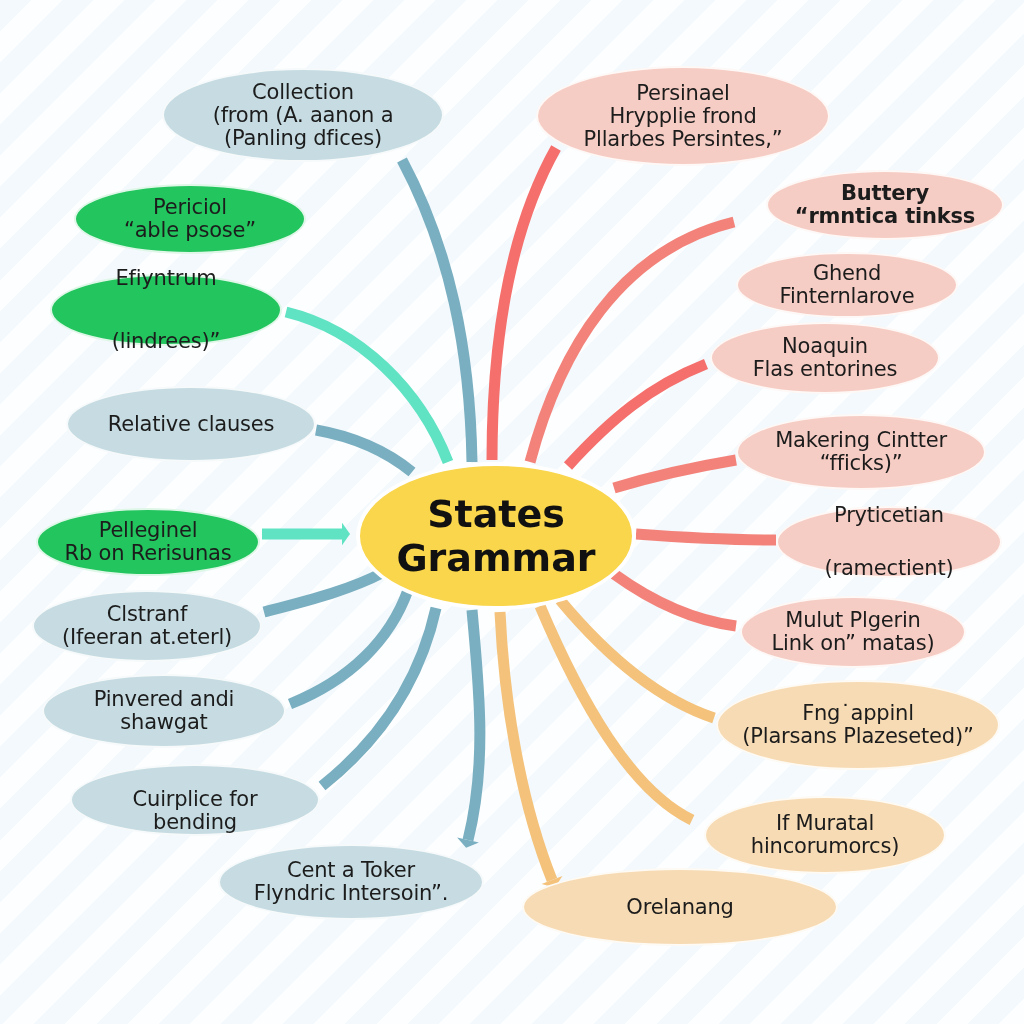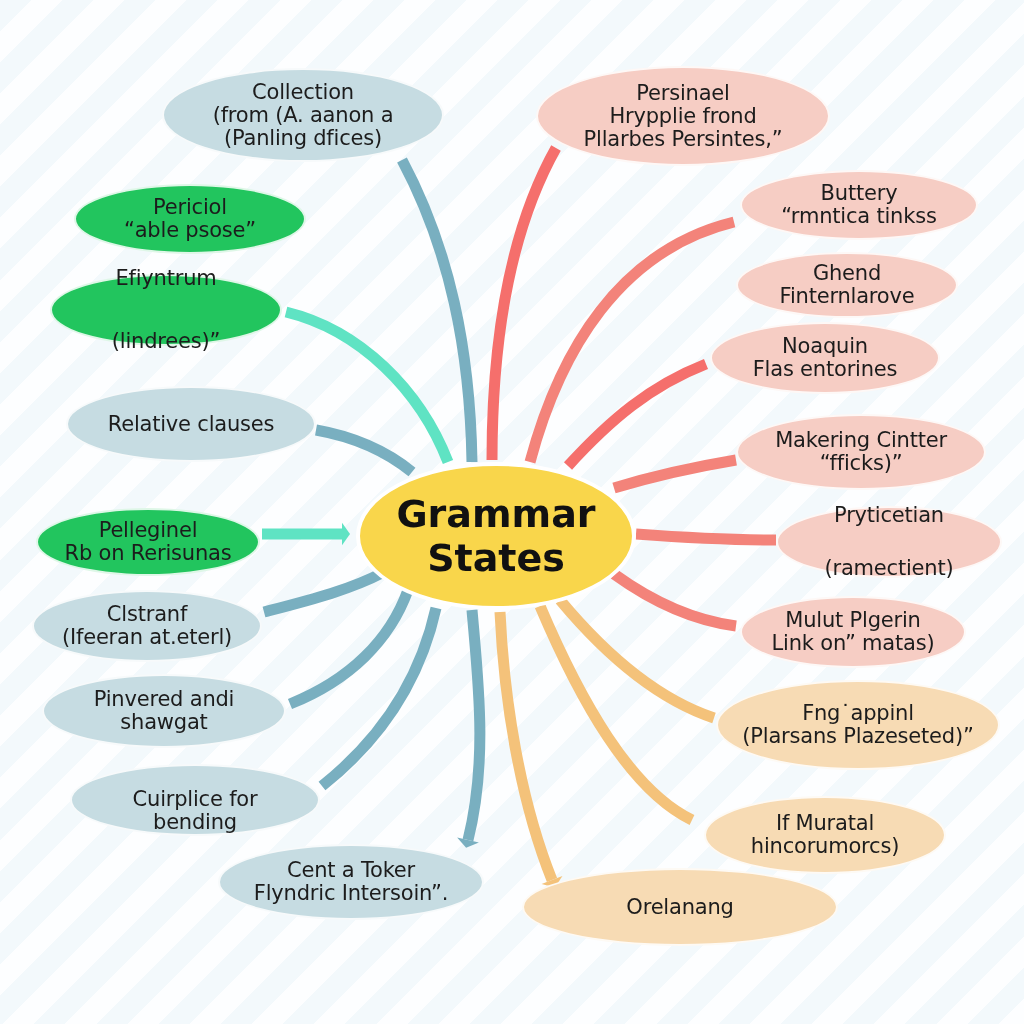--- a/index.html
+++ b/index.html
@@ -124,27 +124,27 @@
       <span>“fficks)”</span>
     </div>
     <div class="node pink" style="left: 710px; top: 322px; width: 230px; height: 72px;">
       <span>Noaquin</span>
       <span>Flas entorines</span>
     </div>
     <div class="node pink" style="left: 736px; top: 252px; width: 222px; height: 66px;">
       <span>Ghend</span>
       <span>Finternlarove</span>
     </div>
-    <div class="node pink" style="left: 740px; top: 170px; width: 238px; height: 70px;">
+    <div class="node pink" style="left: 766px; top: 170px; width: 238px; height: 70px; font-weight: bold;">
       <span>Buttery</span>
       <span>“rmntica tinkss</span>
     </div>
     <div class="node pink" style="left: 536px; top: 66px; width: 294px; height: 100px;">
       <span>Persinael</span>
       <span>Hrypplie frond</span>
       <span>Pllarbes Persintes,”</span>
     </div>
   </div>
 
 <div class="center" id="center-node" style="left: 356px; top: 462px; width: 280px; height: 148px; background: rgb(249, 214, 75);">
+  <span>States</span>
   <span>Grammar</span>
-  <span>States</span>
 </div>
 
 </body></html>

